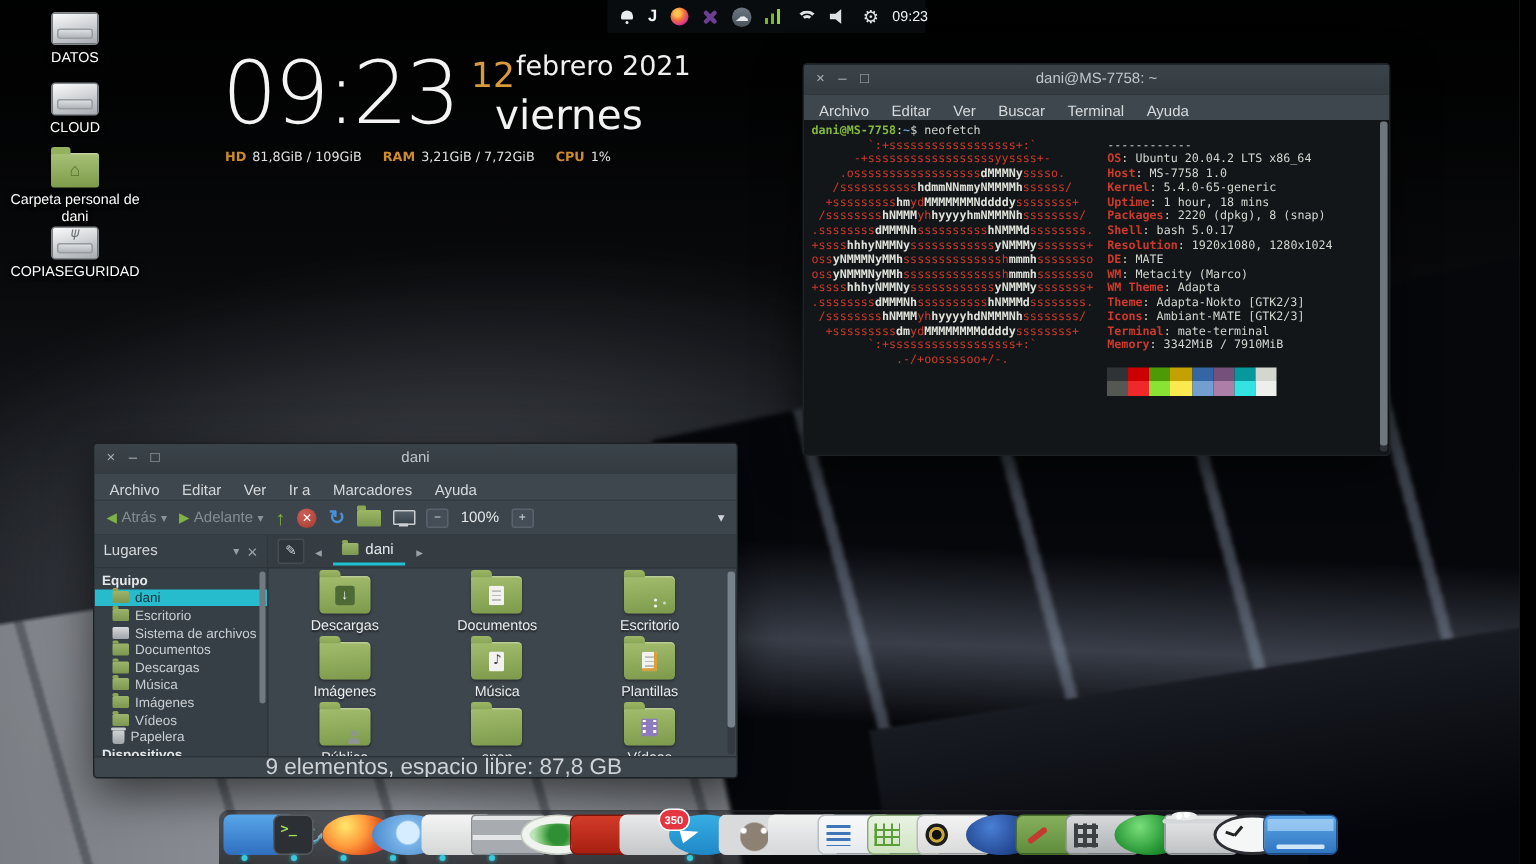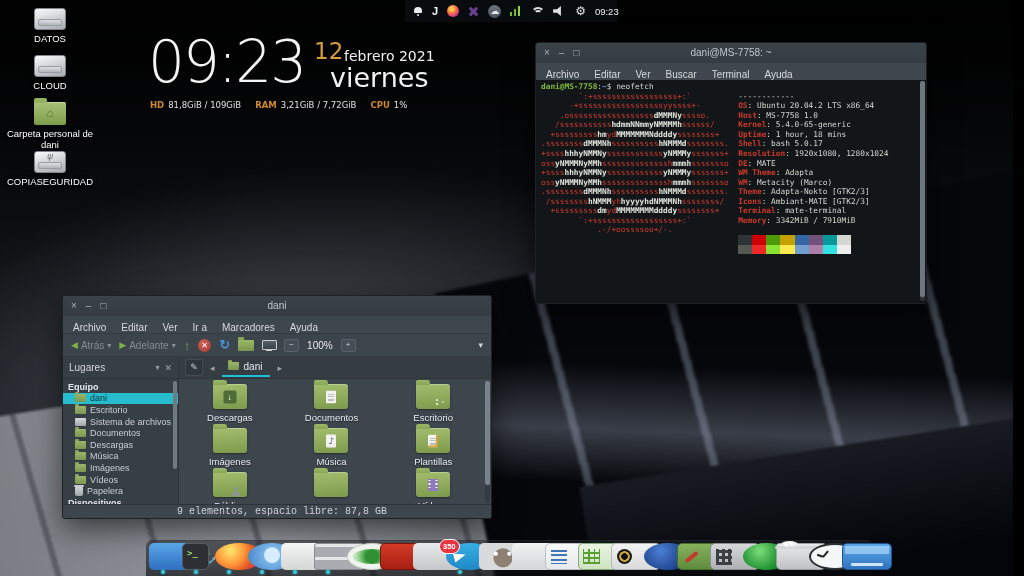--- a/index.html
+++ b/index.html
@@ -66,21 +66,21 @@
   .drive .usb{position:absolute;left:0;right:0;top:-1px;color:#6d747a;font-size:9px;font-family:"DejaVu Sans",sans-serif;}
   .homefolder{width:32px;height:23px;margin-top:5px;border-radius:2px;position:relative;
     background:linear-gradient(#a8c177,#7d9c4b);box-shadow:inset 0 1px rgba(255,255,255,.3);}
   .homefolder::before{content:"";position:absolute;left:0;top:-4px;width:13px;height:5px;background:#94b15e;border-radius:2px 2px 0 0;}
   .homefolder::after{content:"⌂";position:absolute;left:0;right:0;top:3px;color:#55732f;font-size:12px;line-height:16px;}
 
   
   #clock-widget{position:absolute;left:148px;top:34px;width:320px;height:84px;color:#f2f2f2;font-family:"DejaVu Sans",sans-serif;}
   .cw-time{position:absolute;left:0;top:-6px;font-size:58px;font-weight:200;letter-spacing:-2px;color:#f4f4f4;}
   .cw-day{position:absolute;left:166px;top:4px;font-size:23px;color:#d79a3c;}
-  .cw-monthyear{position:absolute;left:196px;top:14px;font-size:14px;color:#f0f0f0;}
+  .cw-monthyear{position:absolute;left:196px;top:0;font-size:18px;color:#f0f0f0;}
   .cw-weekday{position:absolute;left:182px;top:28px;font-size:27px;color:#f2f2f2;}
   .cw-stats{position:absolute;left:2px;top:66px;font-size:8.5px;white-space:nowrap;}
   .cw-stats b{color:#cf8a2d;font-weight:bold;margin-right:4px;}
   .cw-stats span{color:#e2e2e2;margin-right:14px;}
 
   
   .win{position:absolute;border:1px solid #1b2125;border-radius:3px;overflow:hidden;
     box-shadow:0 10px 30px rgba(0,0,0,.6);}
   .titlebar{position:absolute;left:0;right:0;top:0;height:20px;background:linear-gradient(#3b434a,#343c42);
     display:flex;align-items:center;}
@@ -183,21 +183,21 @@
   .em-public{width:12px;height:12px;background:#e6e7e5;border-radius:2px;position:relative;}
   .em-public::before{content:"";position:absolute;left:4px;top:2px;width:4px;height:4px;background:#8d9590;border-radius:50%;}
   .em-public::after{content:"";position:absolute;left:2px;top:7px;width:8px;height:4px;background:#8d9590;border-radius:3px 3px 0 0;}
   .em-video{width:11px;height:12px;background:#8d7bbb;border-radius:1px;
     background-image:repeating-linear-gradient(#fff 0 1.5px,transparent 1.5px 3.5px),
                      repeating-linear-gradient(#fff 0 1.5px,transparent 1.5px 3.5px);
     background-size:2px 10px,2px 10px;background-position:1px 1px,8px 1px;background-repeat:no-repeat,no-repeat;}
   #files-scroll{position:absolute;right:1px;top:2px;bottom:2px;width:5px;background:#333a41;border-radius:2px;}
   #files-scroll::after{content:"";position:absolute;left:0;right:0;top:0;height:85%;background:#78828a;border-radius:2px;}
   #fm-status{position:absolute;left:0;right:0;bottom:0;height:13px;background:#3e464d;border-top:1px solid #2c3338;
-    color:#ced3d7;font-size:10px;line-height:13px;padding-left:114px;font-family:Liberation Mono, monospace;}
+    color:#ced3d7;font-size:15px;line-height:13px;padding-left:114px;}
 
   
   #dock-shelf{position:absolute;left:146px;top:540px;width:726px;height:36px;border-radius:6px 6px 0 0;
     background:linear-gradient(rgba(30,33,38,.50),rgba(8,9,11,.65));border-top:1px solid rgba(255,255,255,.09);}
   #dock{position:absolute;left:146px;top:543px;width:726px;height:33px;display:flex;justify-content:center;
     align-items:flex-start;gap:6px;}
   .dock-item{position:relative;width:27px;height:30px;}
   .dk{width:27px;height:27px;border-radius:5px;position:relative;box-sizing:border-box;padding-left:48px;}
   .ddot{position:absolute;left:50%;bottom:-1px;transform:translateX(-50%);width:4px;height:4px;border-radius:50%;
     background:#39c9dd;box-shadow:0 0 3px #39c9dd;}
@@ -350,25 +350,26 @@
         <span class="menu-item">Terminal</span>
         <span class="menu-item">Ayuda</span>
       </div>
     <div id="term-body">
         <div class="tl"><span class="pg">dani@MS-7758</span><span class="pw">:</span><span class="pb">~</span><span class="pw">$ </span><span class="pw">neofetch</span></div>
         <div class="tl"><span class="ar">        `:+ssssssssssssssssss+:`</span><span class="ar">          </span><span class="val">------------</span></div>
         <div class="tl"><span class="ar">      -+ssssssssssssssssssyyssss+-</span><span class="ar">        </span><span class="lab">OS</span><span class="val">: Ubuntu 20.04.2 LTS x86_64</span></div>
         <div class="tl"><span class="ar">    .ossssssssssssssssss</span><span class="aw">dMMMNy</span><span class="ar">sssso.</span><span class="ar">      </span><span class="lab">Host</span><span class="val">: MS-7758 1.0</span></div>
         <div class="tl"><span class="ar">   /sssssssssss</span><span class="aw">hdmmNNmmyNMMMMh</span><span class="ar">ssssss/</span><span class="ar">     </span><span class="lab">Kernel</span><span class="val">: 5.4.0-65-generic</span></div>
         <div class="tl"><span class="ar">  +sssssssss</span><span class="aw">hm</span><span class="ar">yd</span><span class="aw">MMMMMMMNddddy</span><span class="ar">ssssssss+</span><span class="ar">    </span><span class="lab">Uptime</span><span class="val">: 1 hour, 18 mins</span></div>
+        <div class="tl"><span class="ar"> /ssssssss</span><span class="aw">hNMMM</span><span class="ar">yh</span><span class="aw">hyyyyhmNMMMNh</span><span class="ar">ssssssss/</span><span class="ar">   </span><span class="lab">Packages</span><span class="val">: 2220 (dpkg), 8 (snap)</span></div>
         <div class="tl"><span class="ar">.ssssssss</span><span class="aw">dMMMNh</span><span class="ar">ssssssssss</span><span class="aw">hNMMMd</span><span class="ar">ssssssss.</span><span class="ar">  </span><span class="lab">Shell</span><span class="val">: bash 5.0.17</span></div>
         <div class="tl"><span class="ar">+ssss</span><span class="aw">hhhyNMMNy</span><span class="ar">ssssssssssss</span><span class="aw">yNMMMy</span><span class="ar">sssssss+</span><span class="ar">  </span><span class="lab">Resolution</span><span class="val">: 1920x1080, 1280x1024</span></div>
         <div class="tl"><span class="ar">oss</span><span class="aw">yNMMMNyMMh</span><span class="ar">ssssssssssssssh</span><span class="aw">mmmh</span><span class="ar">ssssssso</span><span class="ar">  </span><span class="lab">DE</span><span class="val">: MATE</span></div>
+        <div class="tl"><span class="ar">oss</span><span class="aw">yNMMMNyMMh</span><span class="ar">ssssssssssssssh</span><span class="aw">mmmh</span><span class="ar">ssssssso</span><span class="ar">  </span><span class="lab">WM</span><span class="val">: Metacity (Marco)</span></div>
         <div class="tl"><span class="ar">+ssss</span><span class="aw">hhhyNMMNy</span><span class="ar">ssssssssssss</span><span class="aw">yNMMMy</span><span class="ar">sssssss+</span><span class="ar">  </span><span class="lab">WM Theme</span><span class="val">: Adapta</span></div>
-        <div class="tl"><span class="ar">oss</span><span class="aw">yNMMMNyMMh</span><span class="ar">ssssssssssssssh</span><span class="aw">mmmh</span><span class="ar">ssssssso</span><span class="ar">  </span><span class="lab">WM</span><span class="val">: Metacity (Marco)</span></div>
         <div class="tl"><span class="ar">.ssssssss</span><span class="aw">dMMMNh</span><span class="ar">ssssssssss</span><span class="aw">hNMMMd</span><span class="ar">ssssssss.</span><span class="ar">  </span><span class="lab">Theme</span><span class="val">: Adapta-Nokto [GTK2/3]</span></div>
         <div class="tl"><span class="ar"> /ssssssss</span><span class="aw">hNMMM</span><span class="ar">yh</span><span class="aw">hyyyyhdNMMMNh</span><span class="ar">ssssssss/</span><span class="ar">   </span><span class="lab">Icons</span><span class="val">: Ambiant-MATE [GTK2/3]</span></div>
         <div class="tl"><span class="ar">  +sssssssss</span><span class="aw">dm</span><span class="ar">yd</span><span class="aw">MMMMMMMMddddy</span><span class="ar">ssssssss+</span><span class="ar">    </span><span class="lab">Terminal</span><span class="val">: mate-terminal</span></div>
         <div class="tl"><span class="ar">        `:+ssssssssssssssssss+:`</span><span class="ar">          </span><span class="lab">Memory</span><span class="val">: 3342MiB / 7910MiB</span></div>
         <div class="tl"><span class="ar">            .-/+oossssoo+/-.</span><span class="ar">              </span></div>
         <div class="tl"><span class="ar">                                          </span><span class="pal" style="background: rgb(46, 52, 54);">   </span><span class="pal" style="background: rgb(204, 0, 0);">   </span><span class="pal" style="background: rgb(78, 154, 6);">   </span><span class="pal" style="background: rgb(196, 160, 0);">   </span><span class="pal" style="background: rgb(52, 101, 164);">   </span><span class="pal" style="background: rgb(117, 80, 123);">   </span><span class="pal" style="background: rgb(6, 152, 154);">   </span><span class="pal" style="background: rgb(211, 215, 207);">   </span></div>
         <div class="tl"><span class="ar">                                          </span><span class="pal" style="background: rgb(85, 87, 83);">   </span><span class="pal" style="background: rgb(239, 41, 41);">   </span><span class="pal" style="background: rgb(138, 226, 52);">   </span><span class="pal" style="background: rgb(252, 233, 79);">   </span><span class="pal" style="background: rgb(114, 159, 207);">   </span><span class="pal" style="background: rgb(173, 127, 168);">   </span><span class="pal" style="background: rgb(52, 226, 226);">   </span><span class="pal" style="background: rgb(238, 238, 236);">   </span></div>
       </div>
     <div id="term-scroll"></div>
   </div>

